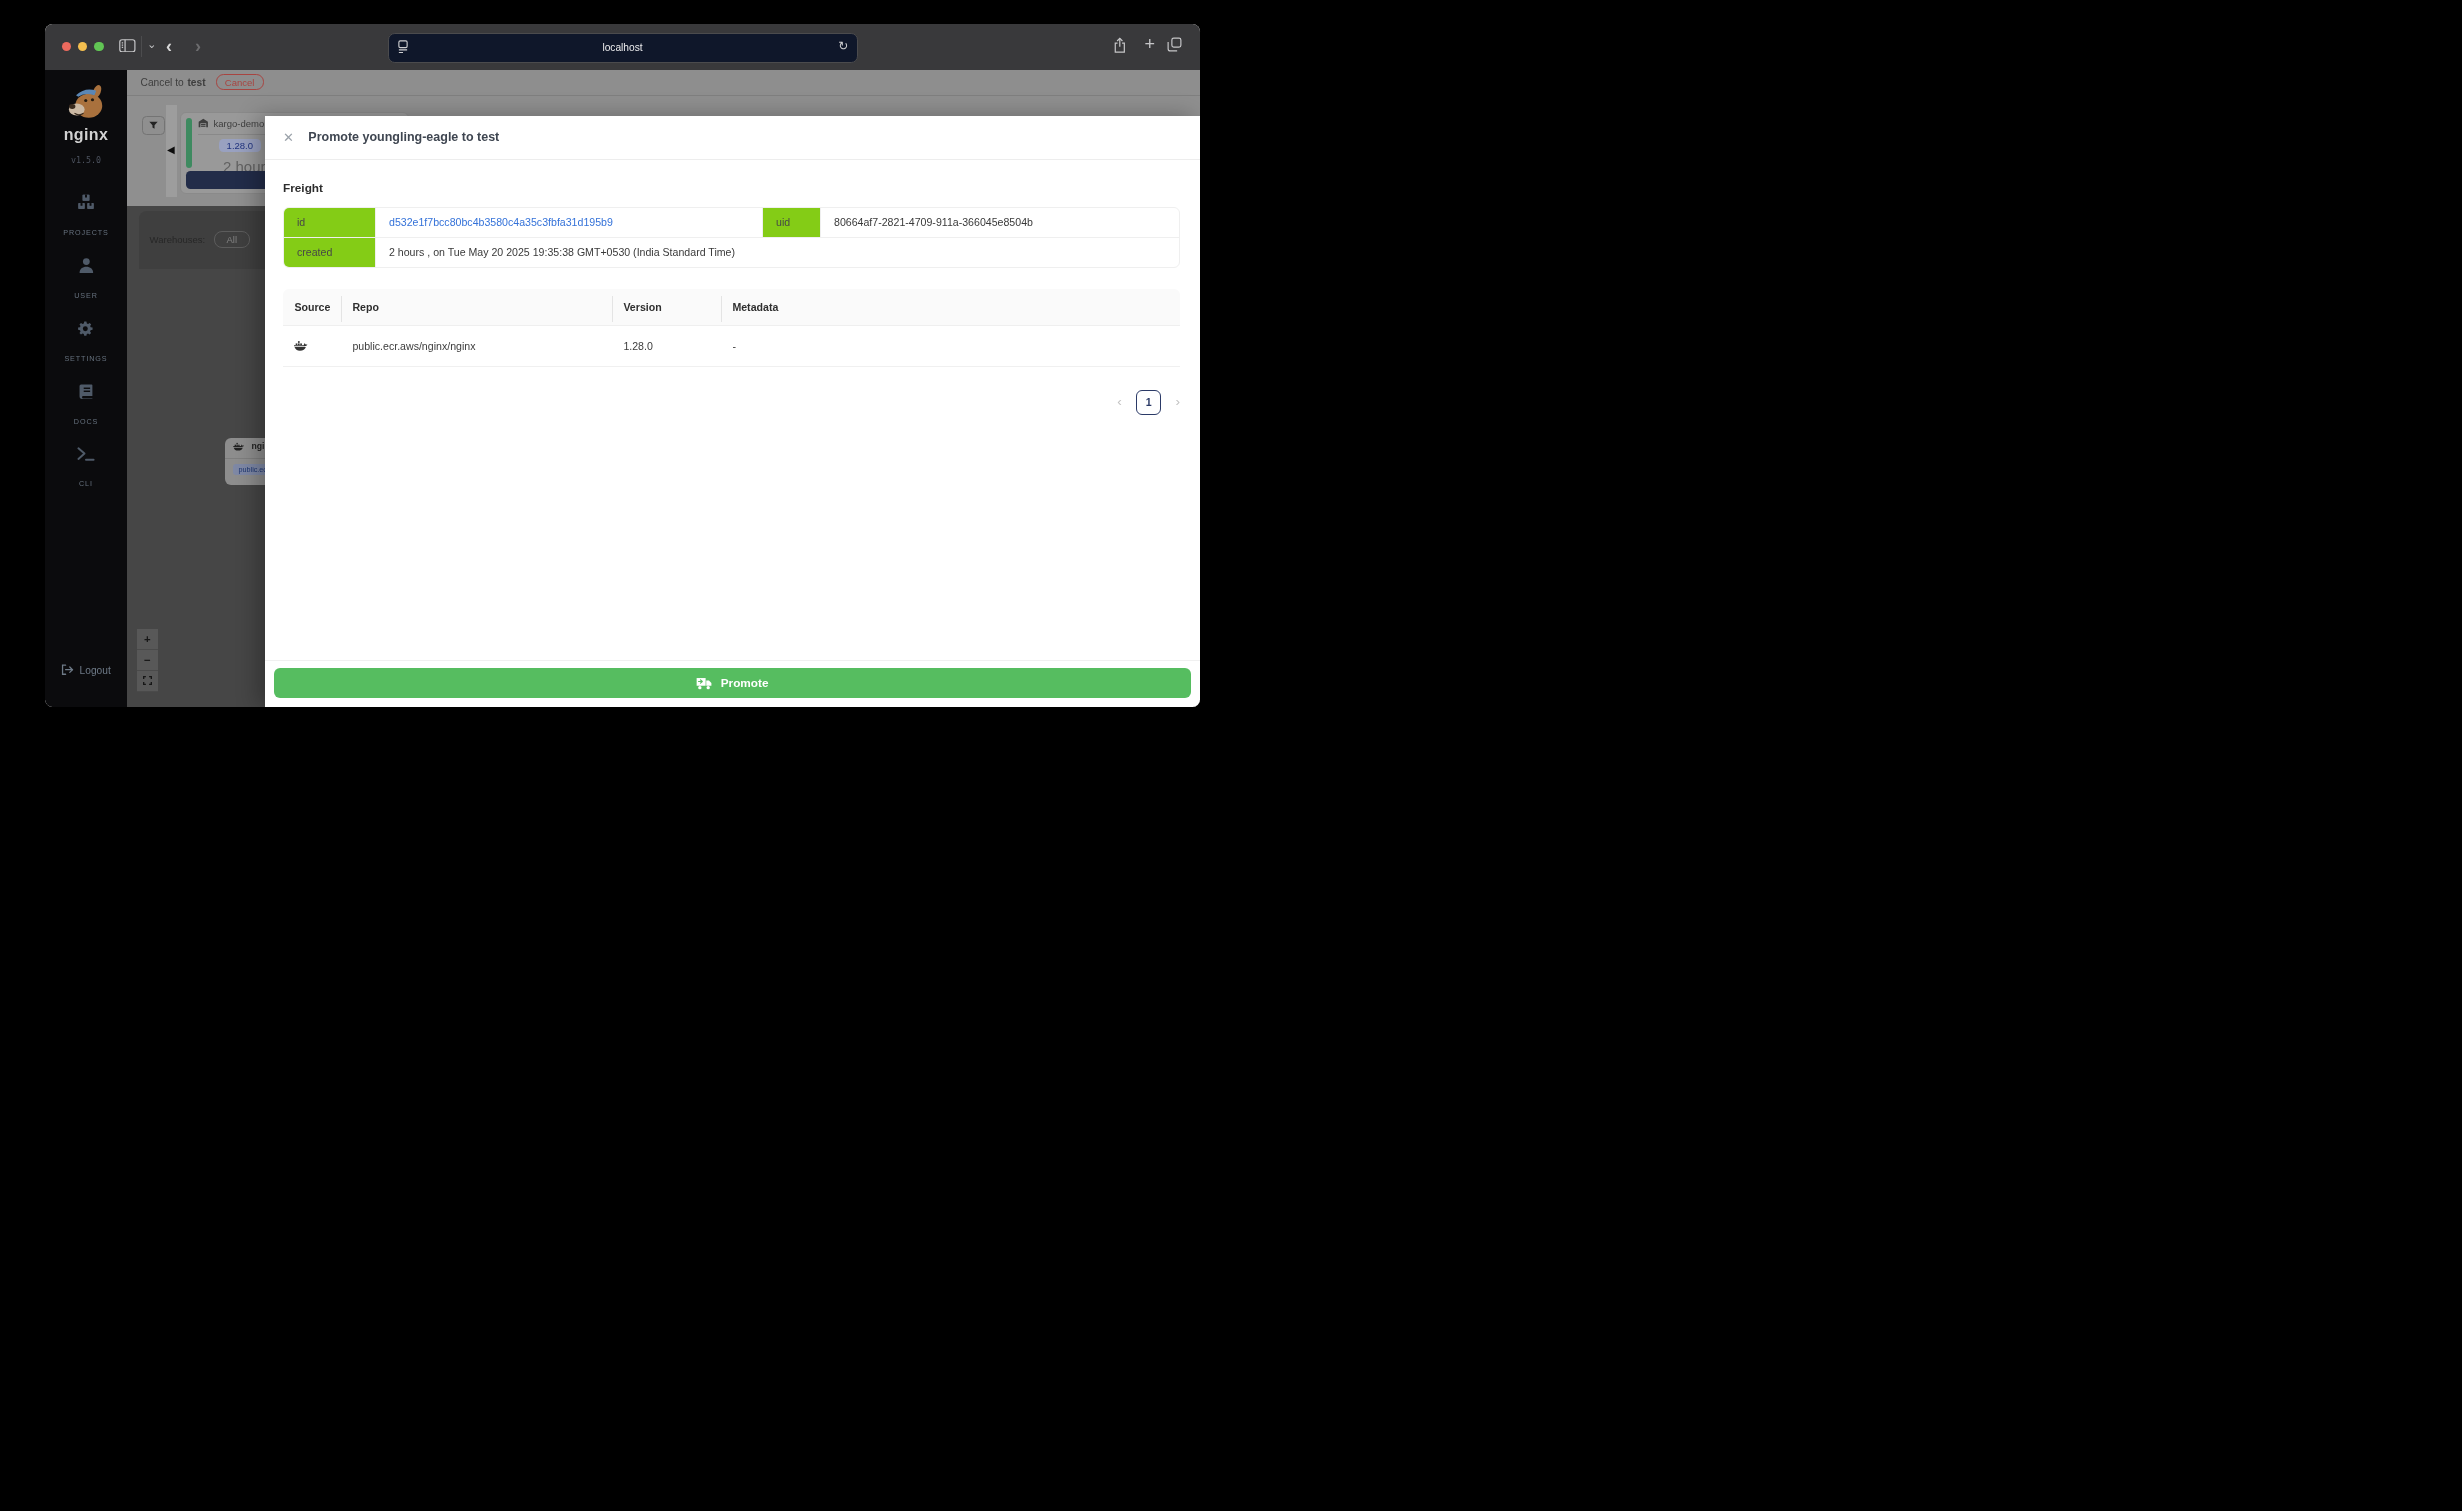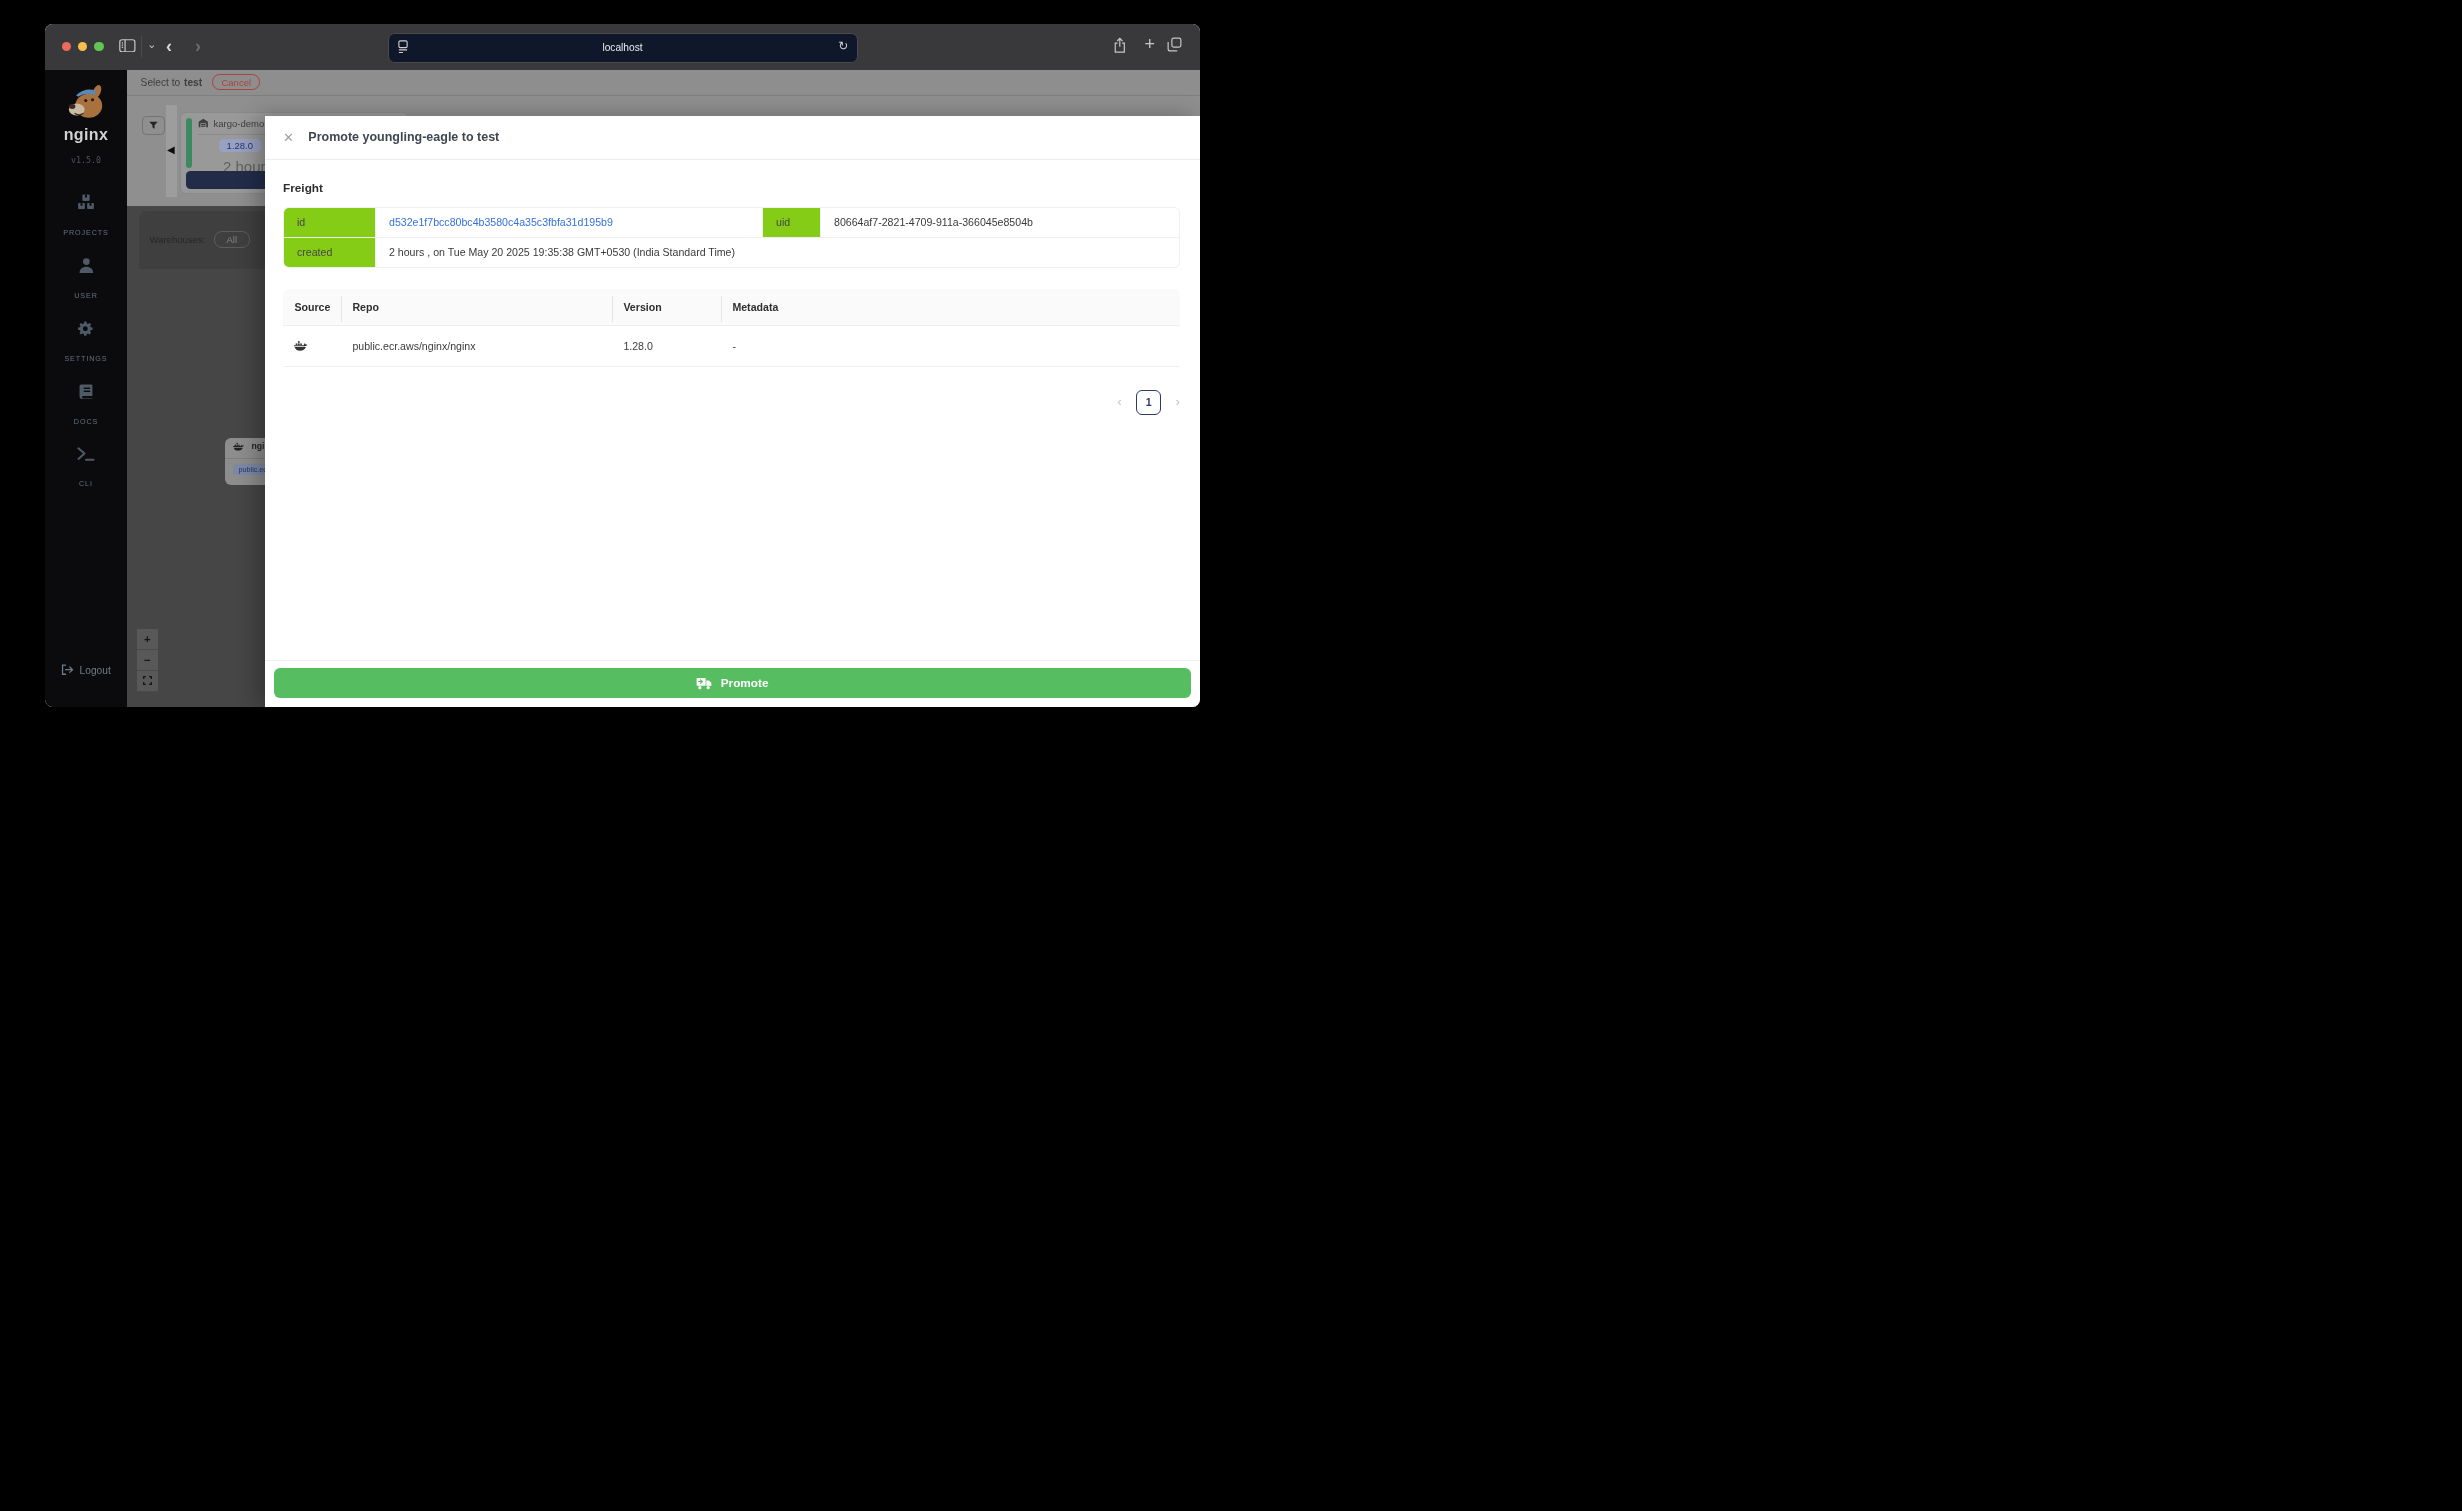--- a/index.html
+++ b/index.html
@@ -219,21 +219,21 @@
                 <line x1="6" y1="7.5" x2="15" y2="7.5"></line>
                 <path d="M11.5 4 15 7.5 11.5 11"></path>
             </svg>
           </span>
           <span>Logout</span>
         </div>
       </div>
 
       <div class="backdrop">
         <div class="bd-bar1">
-          <span>Select to</span>
+          <span>Cancel to</span>
           <b style="margin-left:3.8px">test</b>
           <button class="bd-cancel">Cancel</button>
         </div>
 
         <div class="bd-strip2">
           <div class="bd-filter">
             <span>
               <svg width="9" height="9" viewBox="0 0 14 13" fill="currentColor">
                   <path d="M0.5 0.5h13L8.6 6v5.5L5.4 9.6V6z"></path>
                 </svg>

